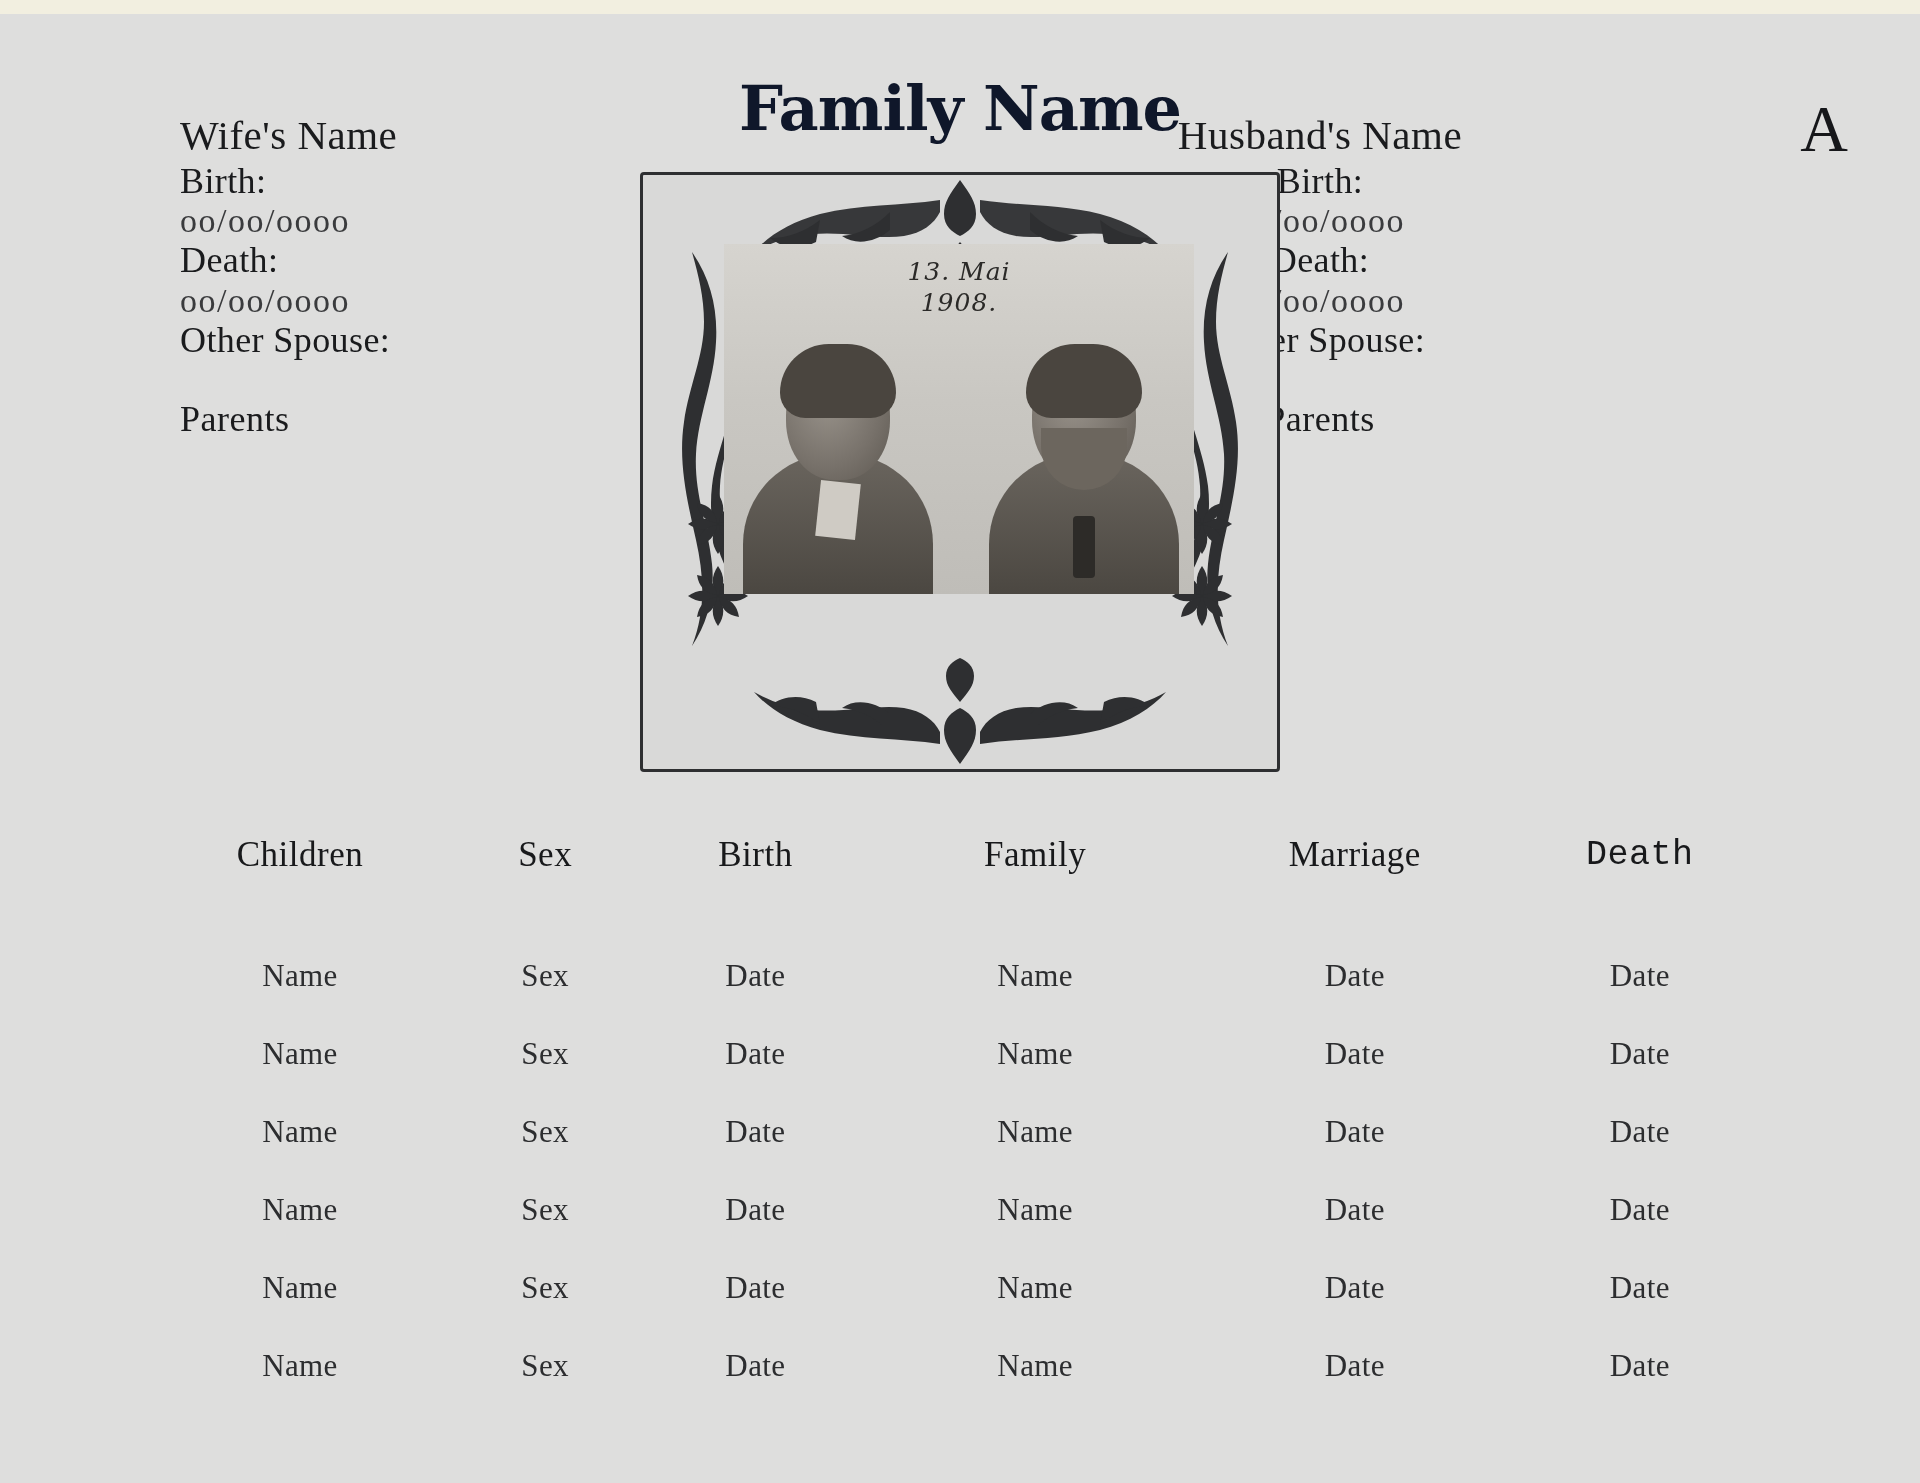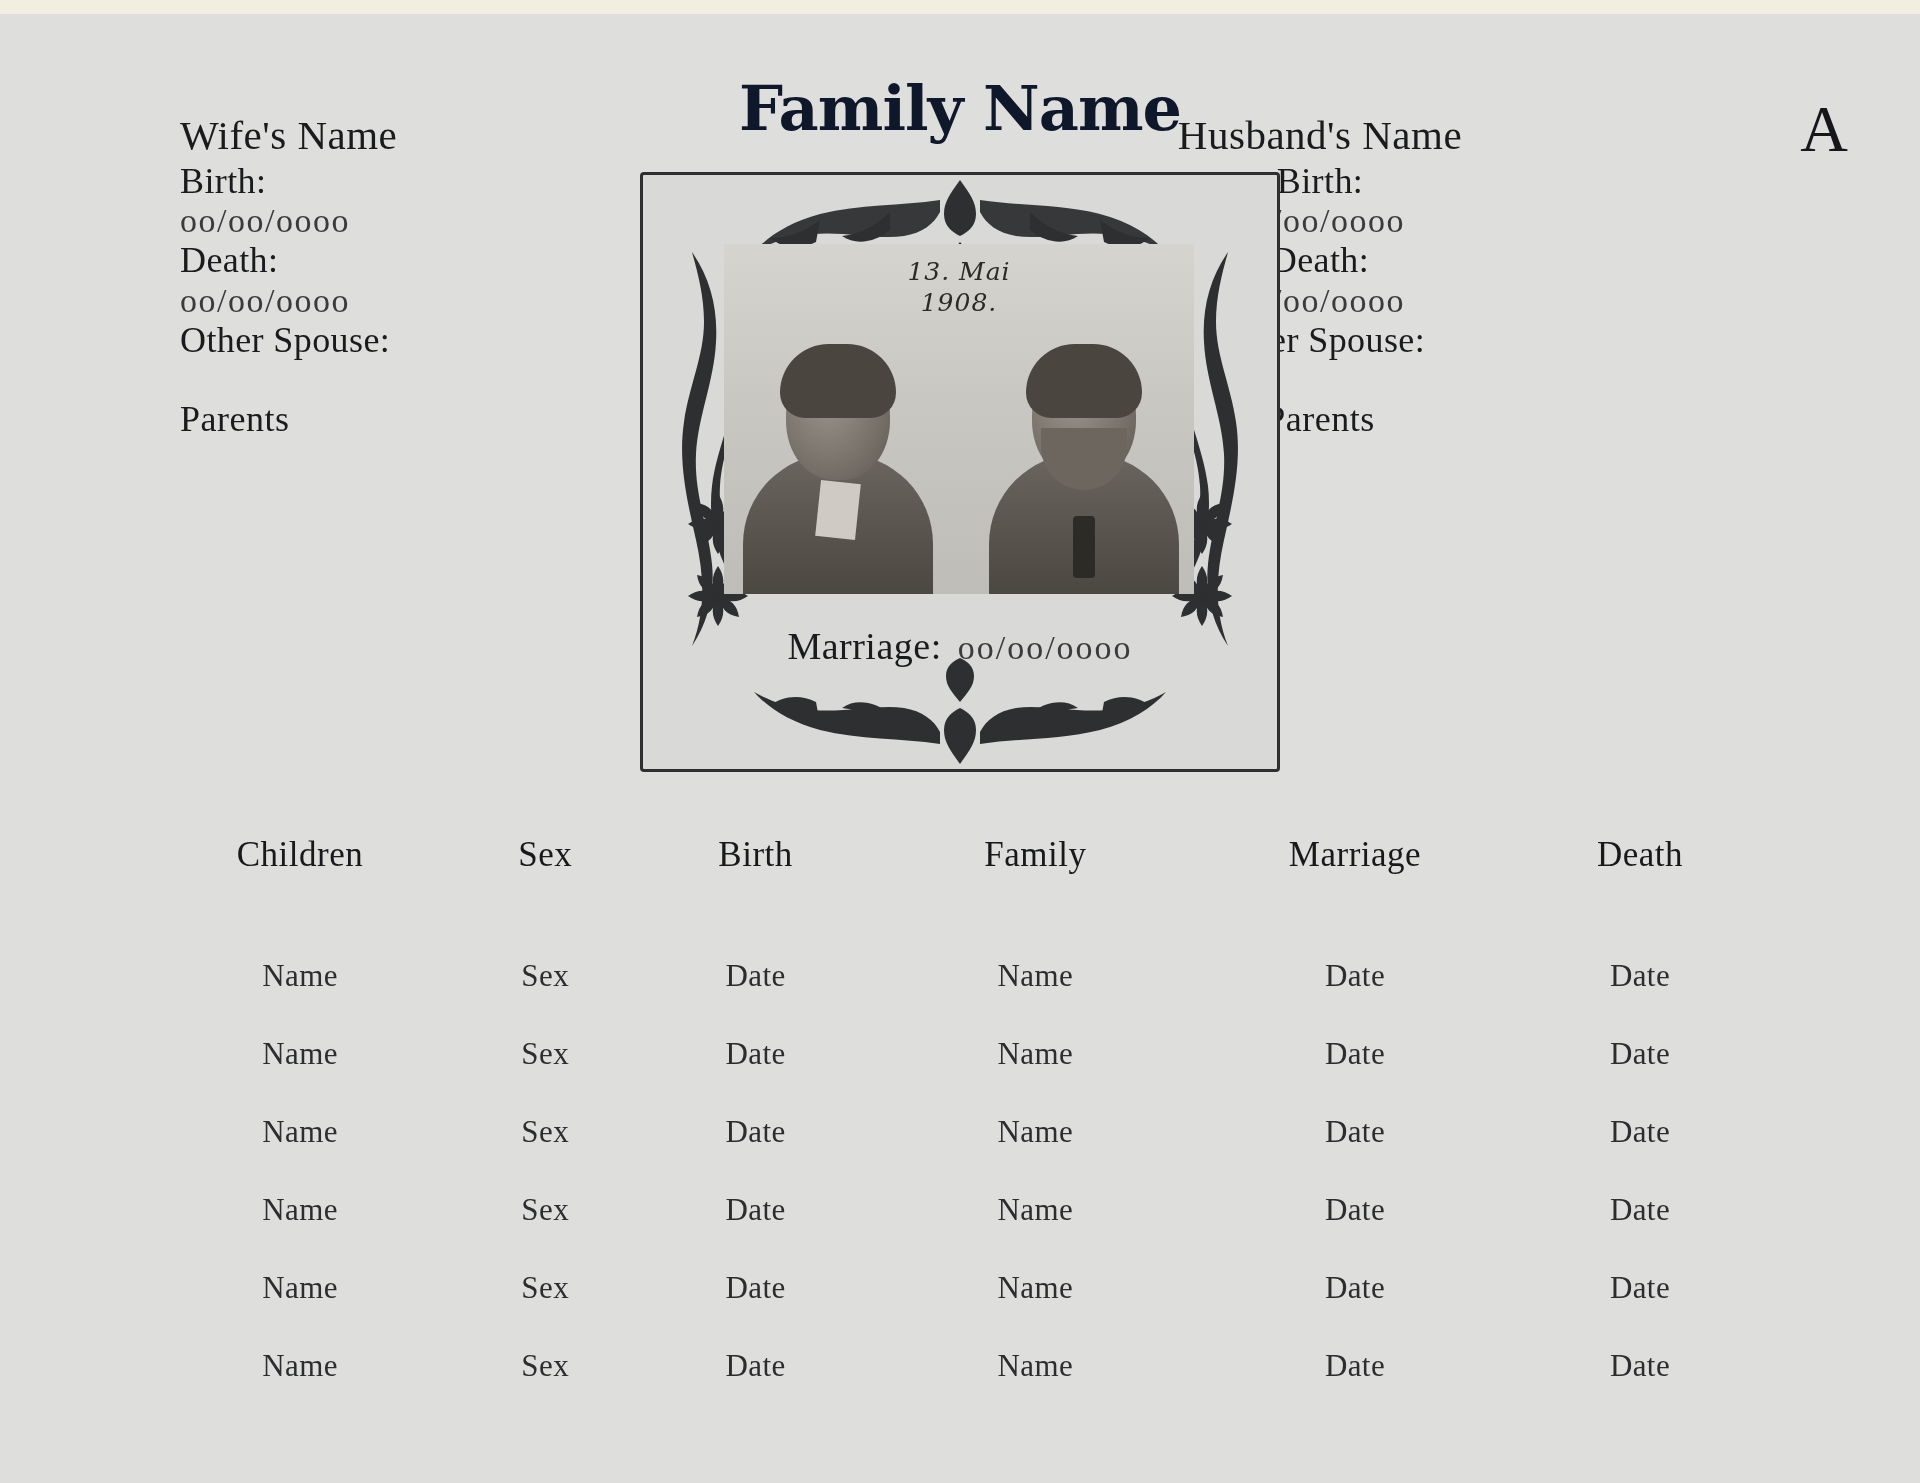--- a/index.html
+++ b/index.html
@@ -234,21 +234,21 @@
     color: #2c2d2f;
     text-align: center;
     padding: 21px 0;
     letter-spacing: 0.4px;
   }
   .col-children  { width: 300px; }
   .col-sex       { width: 190px; }
   .col-birth     { width: 230px; text-align: center; }
   .col-spouse    { width: 330px; }
   .col-marriage  { width: 310px; margin-top: 38px; }
-  .col-death     { width: 260px; }
+  .col-death     { width: 260px; font-family: Liberation Mono, monospace; }
 </style>
 </head>
 <body>
 
 <div id="page">
 
   <div class="family-title">Family Name</div>
   <div class="corner-letter">A</div>
 
   <div class="side-block side-left">
@@ -366,24 +366,20 @@
       </div>
       <div class="portrait right">
         <div class="p-body"></div>
         <div class="p-head"></div>
         <div class="p-beard"></div>
         <div class="p-hair"></div>
         <div class="p-tie"></div>
       </div>
     </div>
 
-    <div class="marriage-row">
-      <span class="marriage-label">Marriage:</span>
-      <span class="marriage-value">oo/oo/oooo</span>
-    </div>
   </div>
 
   <table class="children-table">
     <thead>
       <tr>
         <th class="col-children">Children</th>
         <th class="col-sex">Sex</th>
         <th class="col-birth">Birth</th>
         <th class="col-spouse">Family</th>
         <th class="col-marriage">Marriage</th>

